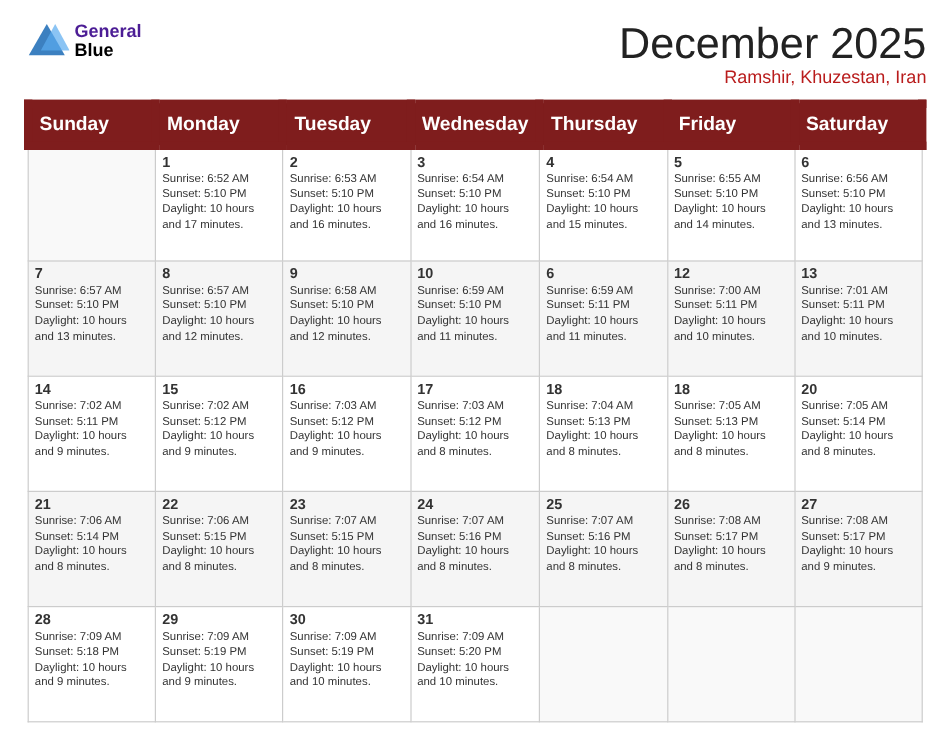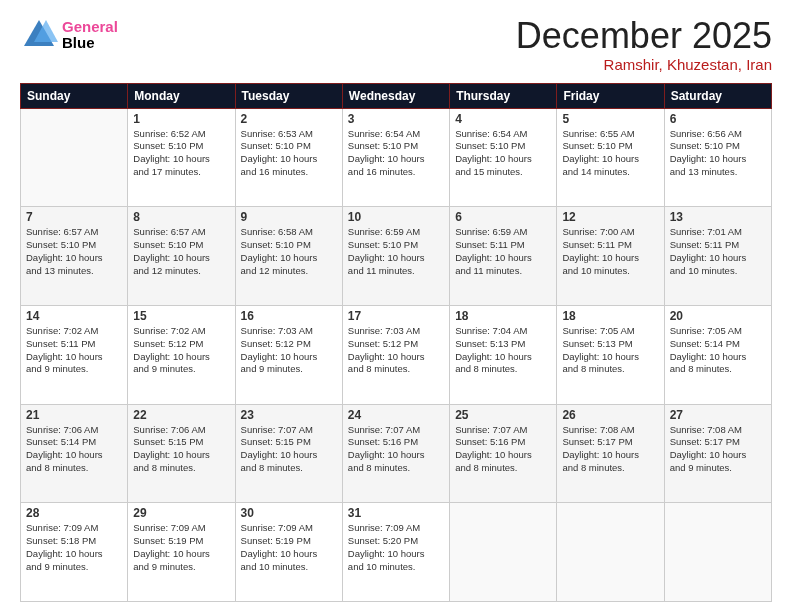--- a/index.html
+++ b/index.html
@@ -35,21 +35,21 @@
       height: 38px;
       margin-right: 4px;
       position: relative;
     }
     .logo-text {
       display: flex;
       flex-direction: column;
       line-height: 1.1;
     }
     .logo-general {
-      color: #ec4899;
+      color: #4c1d95;
       font-size: 15px;
       font-weight: bold;
     }
     .logo-blue {
       color: #000000;
       font-size: 15px;
       font-weight: bold;
     }
     .title-block {
       text-align: right;
@@ -63,27 +63,27 @@
     .subtitle {
       font-size: 15px;
       color: #b91c1c;
     }
     .calendar {
       width: 100%;
       border-collapse: collapse;
       flex: 1;
     }
     .calendar th {
-      background: #0f172a;
+      background: #7f1d1d;
       color: #fff;
-      font-size: 12px;
+      font-size: 16px;
       font-weight: bold;
       text-align: left;
       padding: 5px 6px;
-      border: 1px solid #7f1d1d;
+      border: 7px solid #7f1d1d;
     }
     .calendar td {
       border: 1px solid #ccc;
       vertical-align: top;
       padding: 3px 5px;
       width: calc(100%/7);
       font-size: 10px;
       color: #333;
       background: #fff;
       height: 82px;

